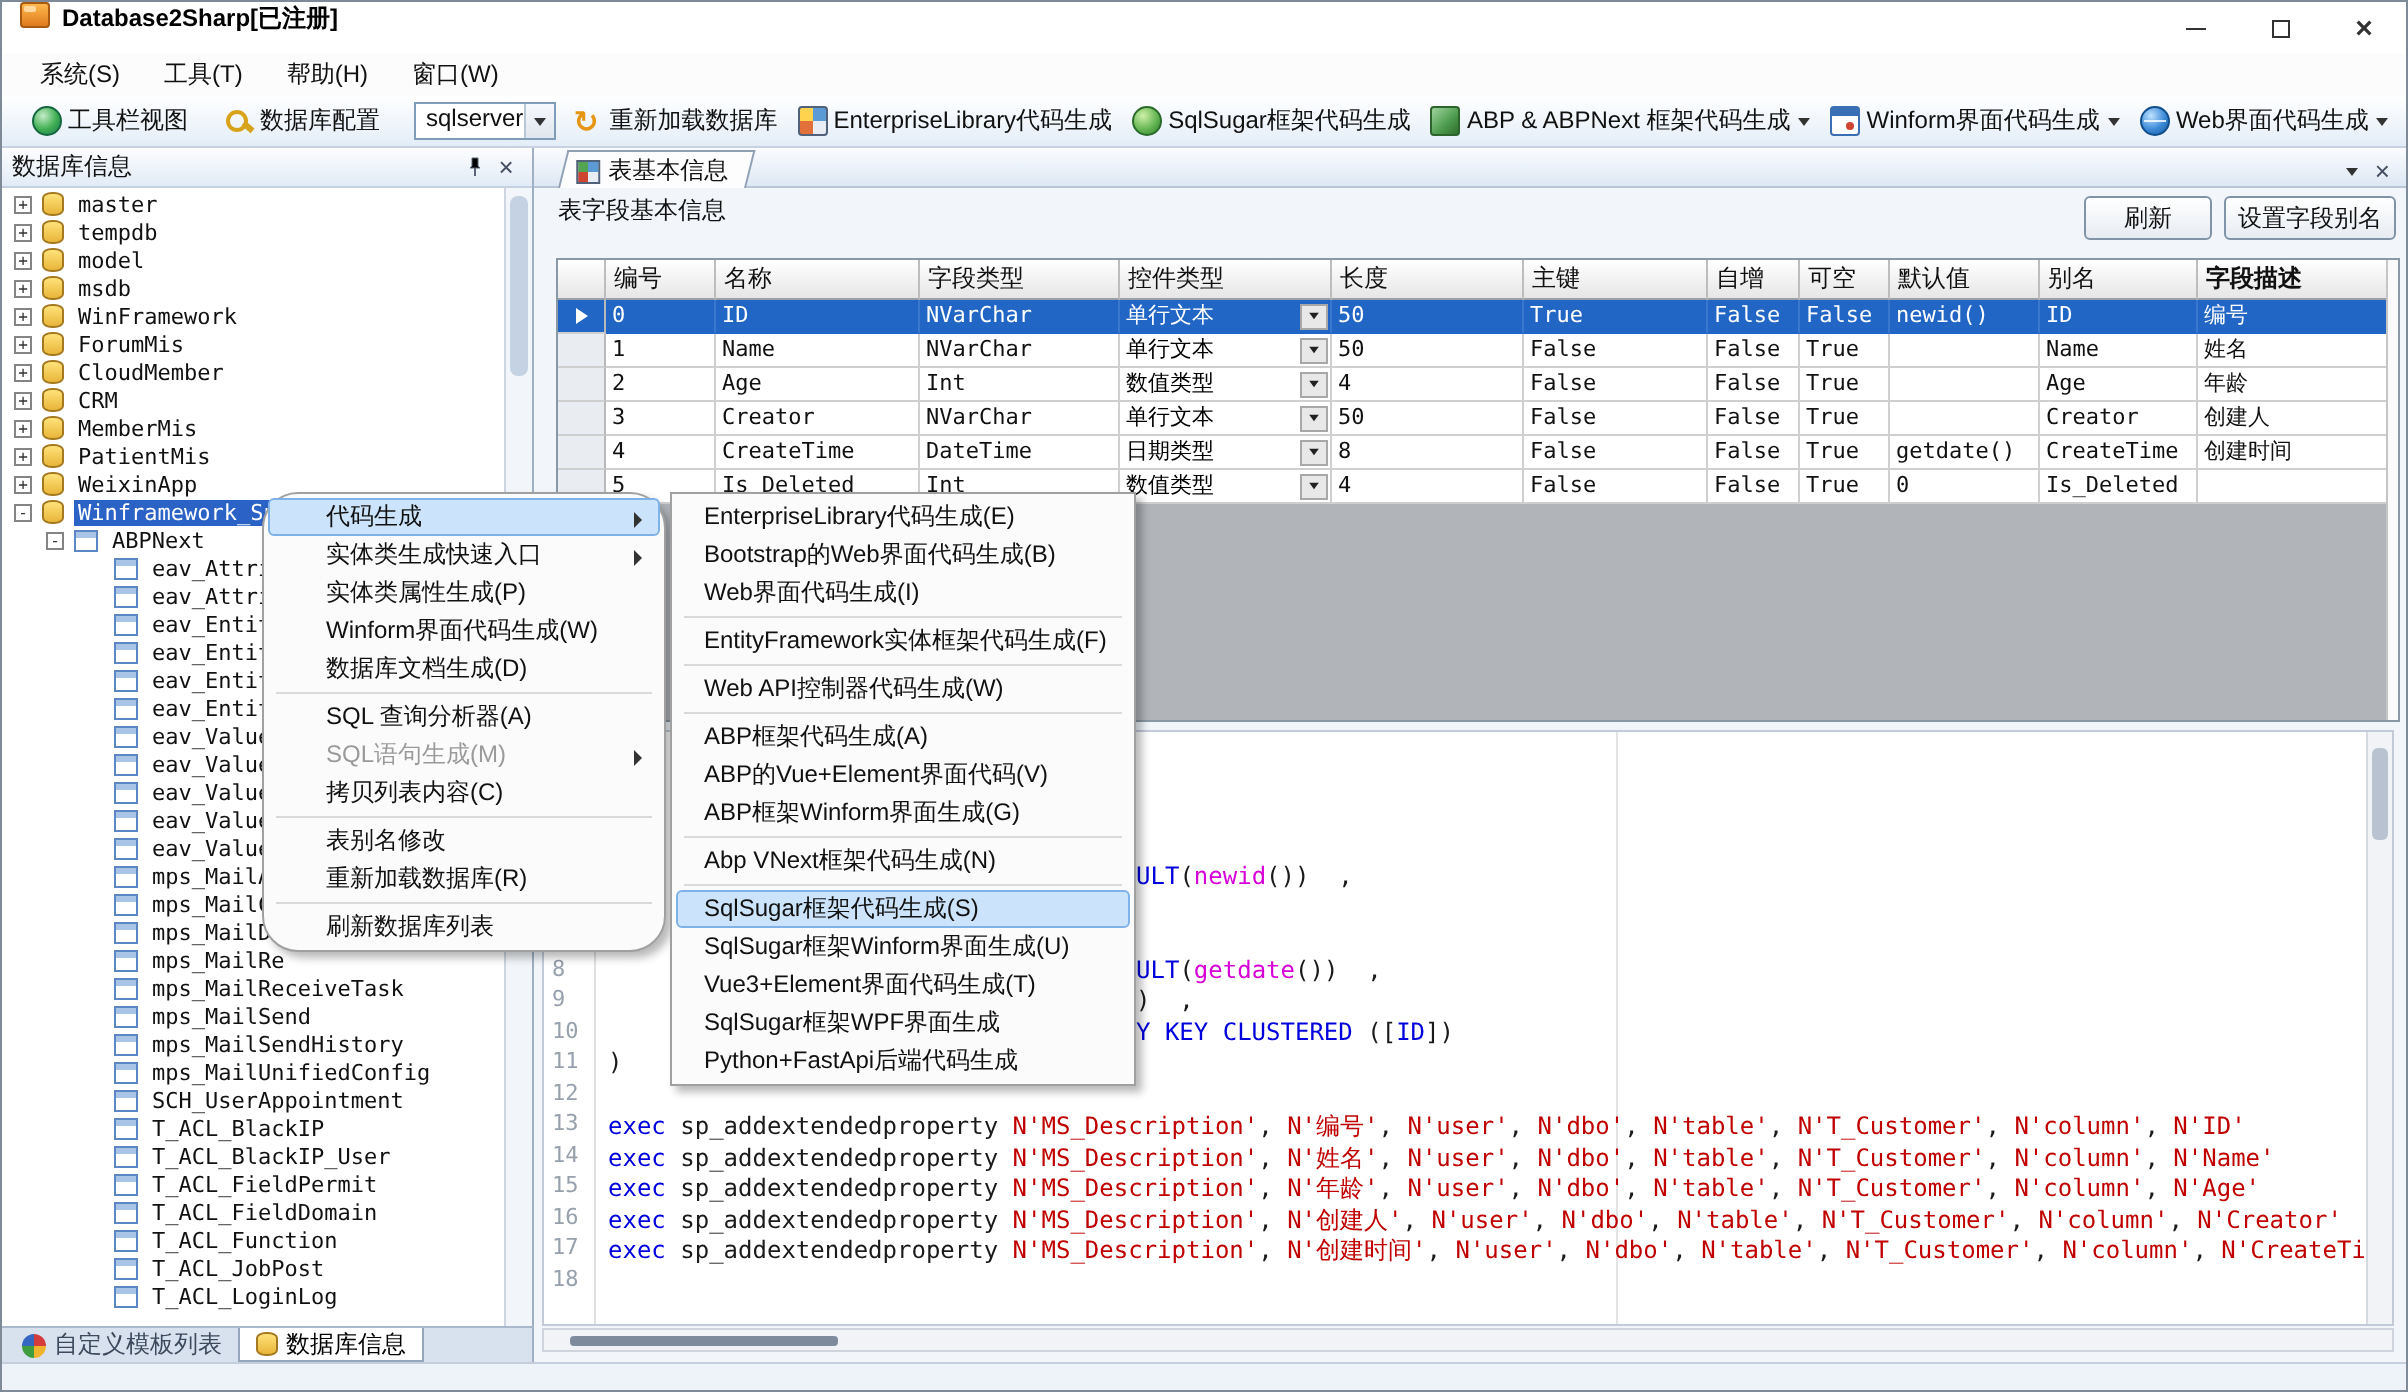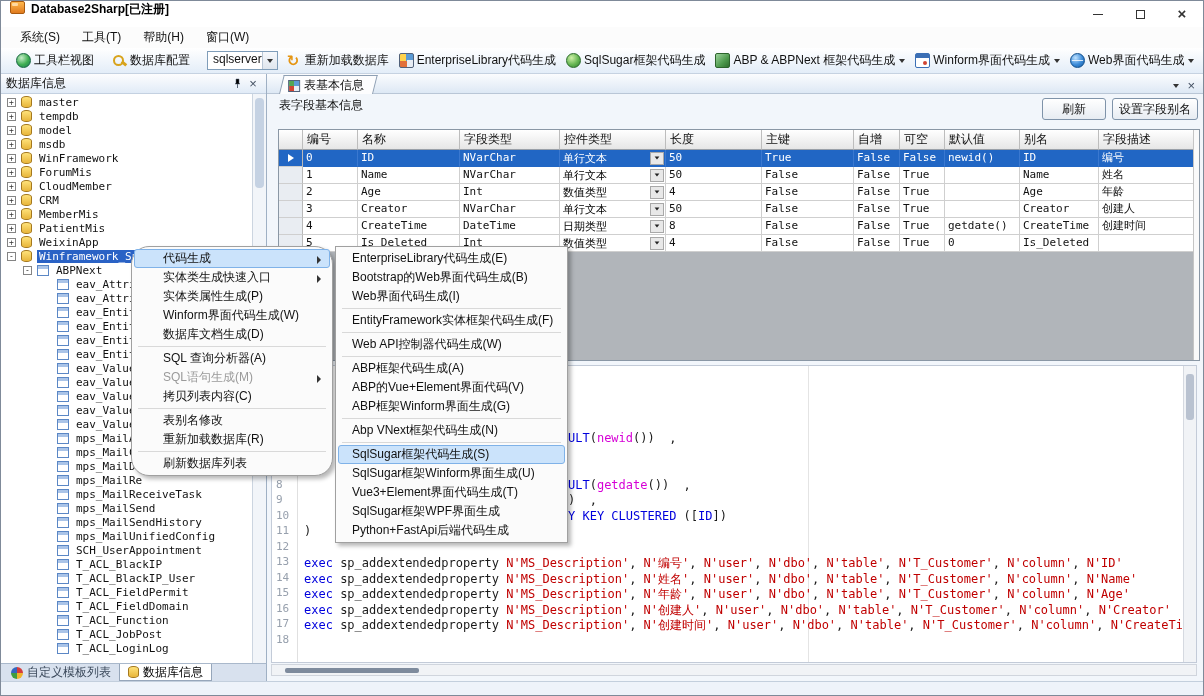--- a/index.html
+++ b/index.html
@@ -434,21 +434,21 @@
         <div class="hcell" style="width: 55px;">编号</div>
         <div class="hcell" style="width: 102px;">名称</div>
         <div class="hcell" style="width: 100px;">字段类型</div>
         <div class="hcell" style="width: 106px;">控件类型</div>
         <div class="hcell" style="width: 96px;">长度</div>
         <div class="hcell" style="width: 92px;">主键</div>
         <div class="hcell" style="width: 46px;">自增</div>
         <div class="hcell" style="width: 45px;">可空</div>
         <div class="hcell" style="width: 75px;">默认值</div>
         <div class="hcell" style="width: 79px;">别名</div>
-        <div class="hcell" style="width: 95px;">字段描述</div>
+        <div class="hcell" style="width: 95px; font-weight: bold;">字段描述</div>
       </div>
     <div id="grows">
         <div class="grow sel">
           <div class="mcell" style="width: 24px;">
             <span class="tri-r"></span>
           </div>
           <div class="gcell" style="width: 55px;">0</div>
           <div class="gcell" style="width: 102px;">ID</div>
           <div class="gcell" style="width: 100px;">NVarChar</div>
           <div class="gcell gcombo" style="width: 106px;">

